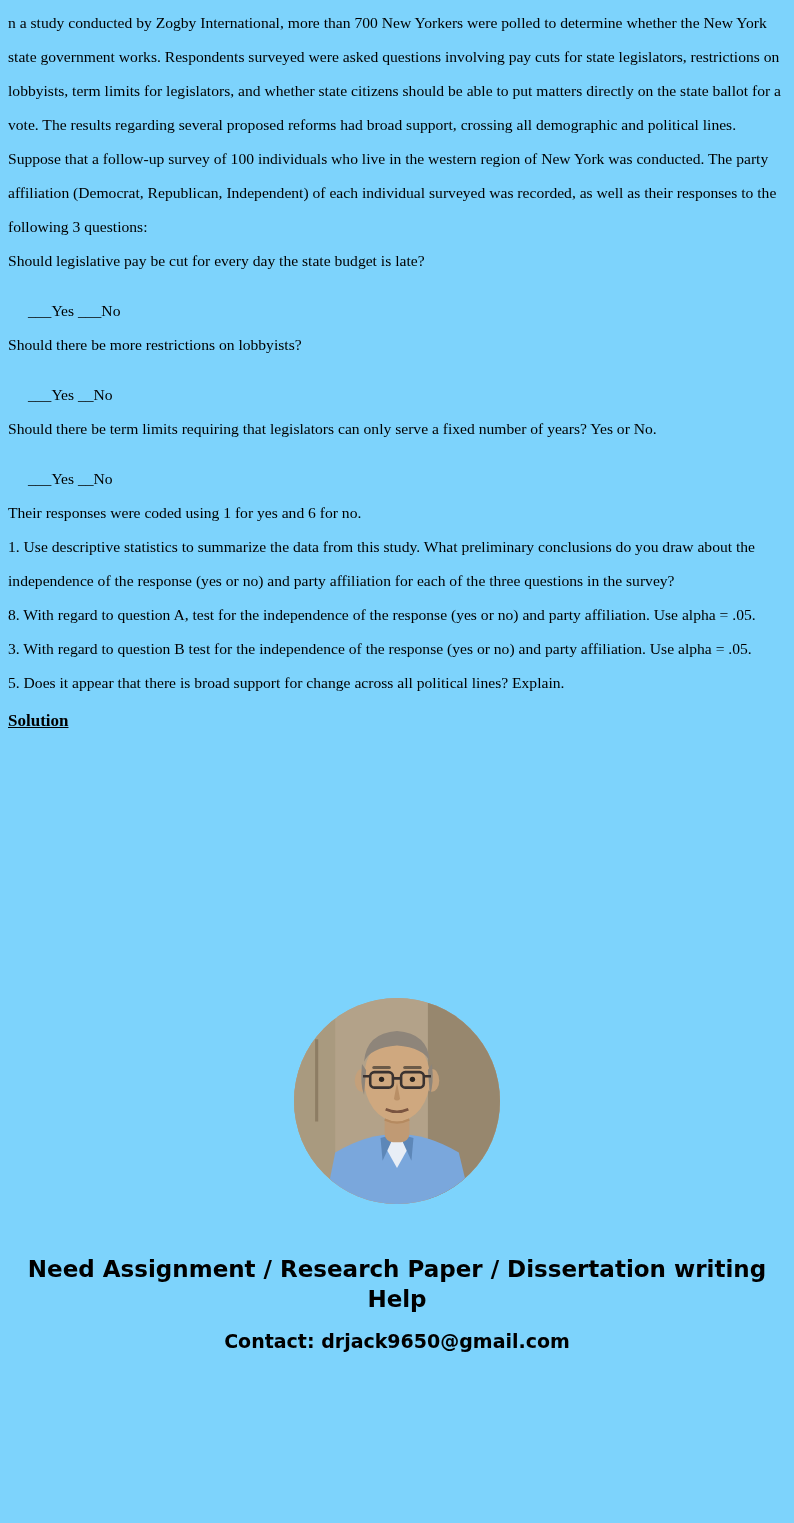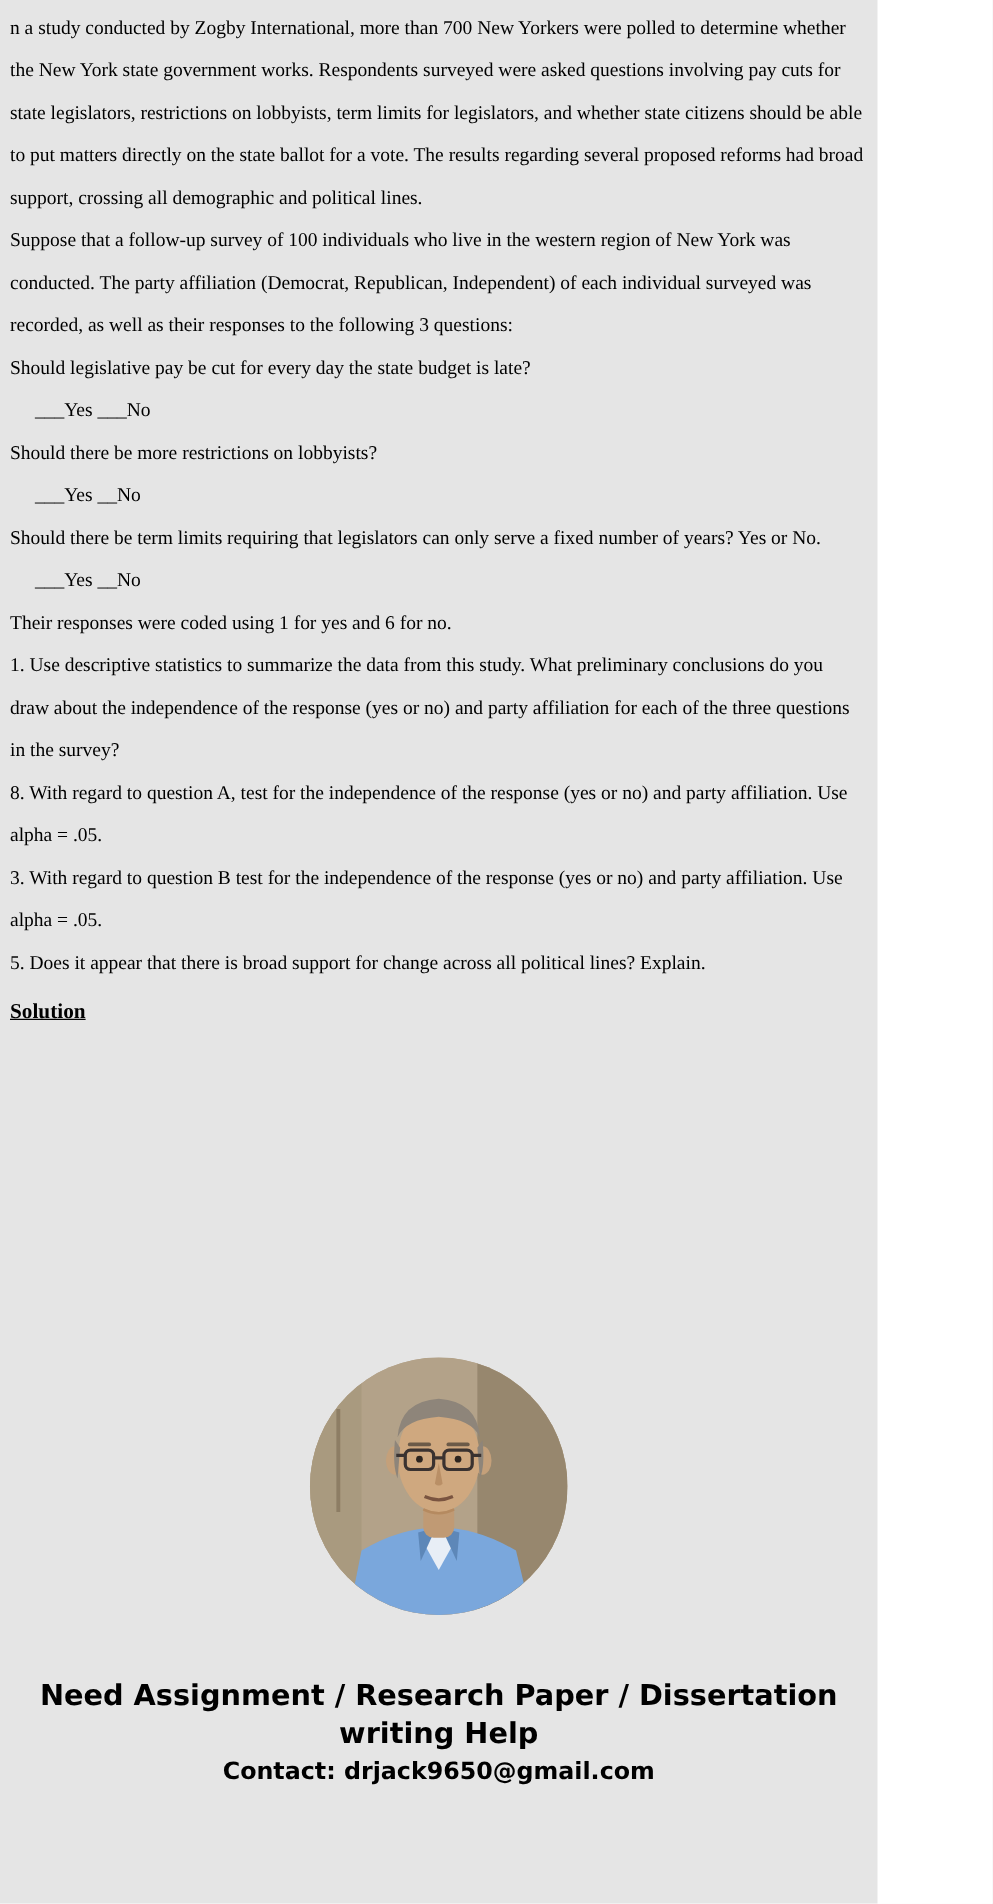--- a/index.html
+++ b/index.html
@@ -2,37 +2,38 @@
 <html><head>
 <meta charset="utf-8">
 <style>
   html, body {
     margin: 0;
     padding: 0;
     background: #ffffff;
   }
   .page {
     position: relative;
-    width: 702px;
+    width: 794px;
     height: 1523px;
-    background: #e5e5e5;
+    background: #7dd3fc;
     overflow: hidden;
     font-family: "Liberation Serif", serif;
     color: #000000;
   }
   .body-text {
     padding: 6px 10px 0 8px;
     font-size: 15.6px;
     line-height: 34px;
   }
   .para {
     margin: 0;
   }
   .para.indent {
     padding-left: 20px;
+    margin-top: 16px;
   }
   .solution {
     margin: 6px 0 0 8px;
     font-size: 17px;
     font-weight: bold;
     font-family: "Liberation Serif", serif;
     line-height: 30px;
     text-decoration: underline;
   }
   .avatar-wrap {
@@ -55,21 +56,21 @@
   .footer {
     margin-top: 50px;
     text-align: center;
     font-family: "DejaVu Sans", "Liberation Sans", sans-serif;
     font-weight: bold;
   }
   .footer-heading {
     font-size: 23px;
     line-height: 30px;
     max-width: 760px;
-    margin: 0 auto;
+    margin: 12px auto;
   }
   .footer-contact {
     font-size: 19px;
     line-height: 30px;
     margin-top: 0;
   }
 </style>
 </head>
 <body>
 

